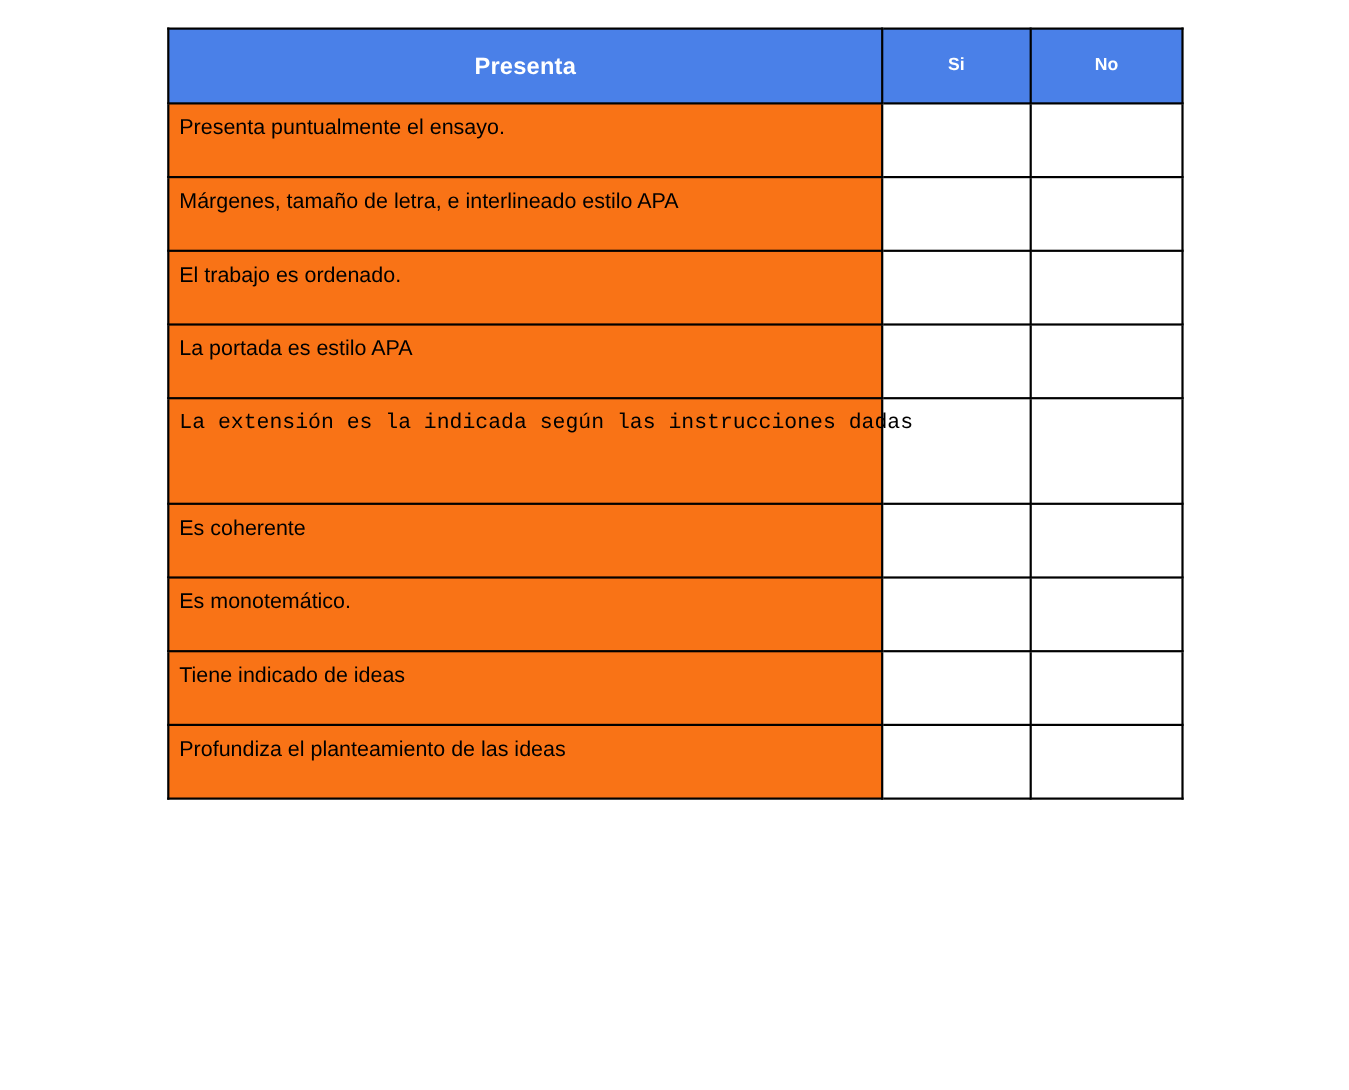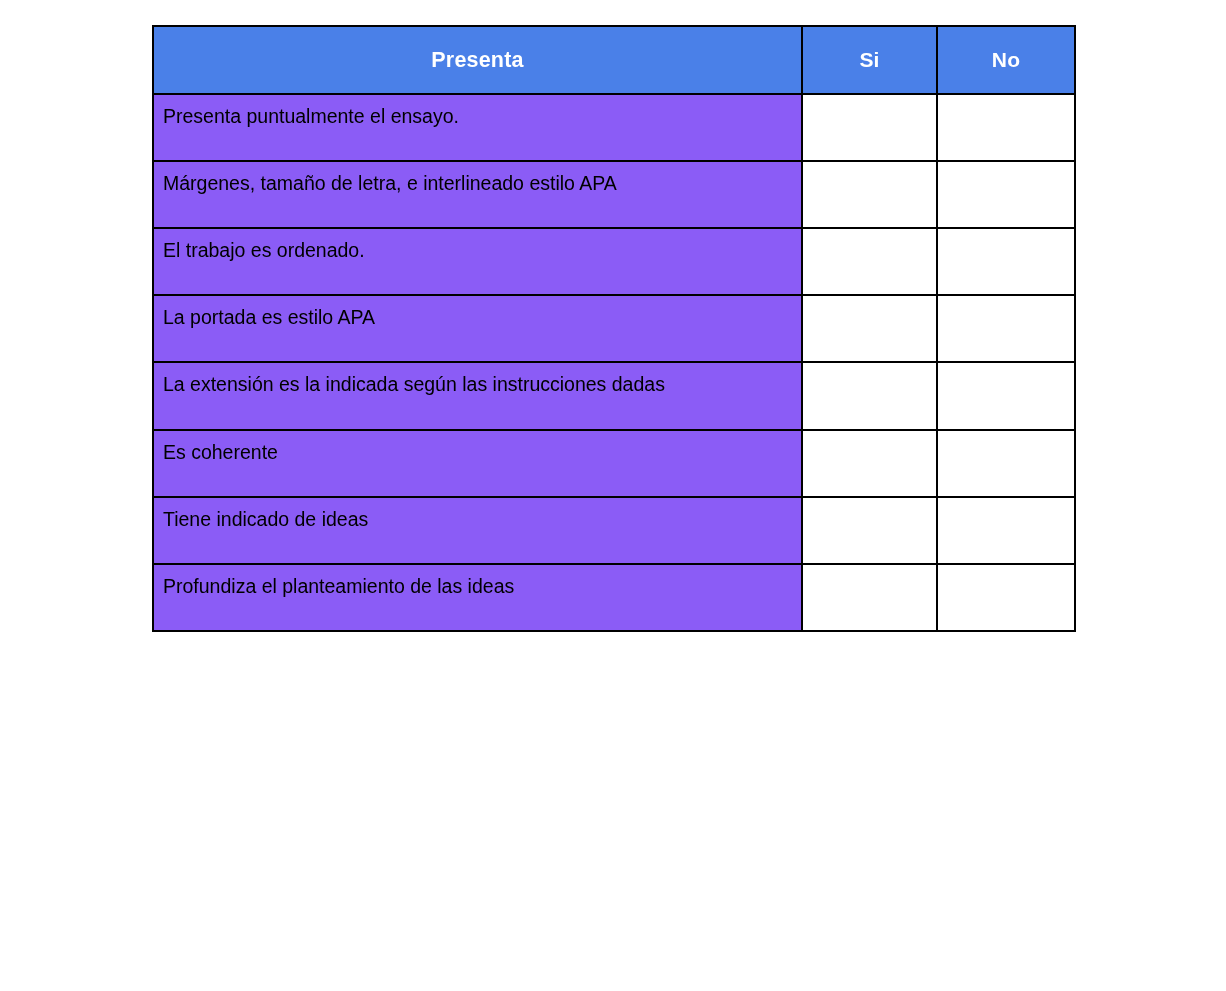--- a/index.html
+++ b/index.html
@@ -46,44 +46,44 @@
     color: #ffffff;
     font-weight: bold;
     font-size: 21px;
     height: 66px;
     text-align: center;
     vertical-align: middle;
     letter-spacing: 0.2px;
   }
   thead tr.header-row th.h-concepto { font-size: 21.5px; }
   thead tr.header-row th.h-si,
-  thead tr.header-row th.h-no { font-size: 21px; }
+  thead tr.header-row th.h-no { font-size: 16px; }
 
   
   tbody tr.data-row td {
-    background: #8b5cf6;
+    background: #f97316;
     vertical-align: top;
   }
 
   tbody tr.data-row td.cell-concepto {
     font-size: 19.5px;
     color: #000000;
     line-height: 1.25;
     padding: 9px 6px 0 9px;
     text-align: left;
     white-space: nowrap;
   }
 
   tbody tr.data-row td.cell-mark {
     background: #ffffff;
   }
 
   
   tbody tr.data-row { height: 67px; }
-  tbody tr.data-row.row-tall { height: 68px; }
+  tbody tr.data-row.row-tall { height: 96px; font-family: Liberation Mono, monospace; }
 </style>
 </head>
 <body>
 
 <div id="rubric-wrap">
   <table class="rubric">
     <colgroup>
       <col class="col-concepto">
       <col class="col-si">
       <col class="col-no">
@@ -120,20 +120,25 @@
           <td class="cell-concepto">La extensión es la indicada según las instrucciones dadas</td>
           <td class="cell-mark"></td>
           <td class="cell-mark"></td>
         </tr>
         <tr class="data-row">
           <td class="cell-concepto">Es coherente</td>
           <td class="cell-mark"></td>
           <td class="cell-mark"></td>
         </tr>
         <tr class="data-row">
+          <td class="cell-concepto">Es monotemático.</td>
+          <td class="cell-mark"></td>
+          <td class="cell-mark"></td>
+        </tr>
+        <tr class="data-row">
           <td class="cell-concepto">Tiene indicado de ideas</td>
           <td class="cell-mark"></td>
           <td class="cell-mark"></td>
         </tr>
         <tr class="data-row">
           <td class="cell-concepto">Profundiza el planteamiento de las ideas</td>
           <td class="cell-mark"></td>
           <td class="cell-mark"></td>
         </tr>
       </tbody>

